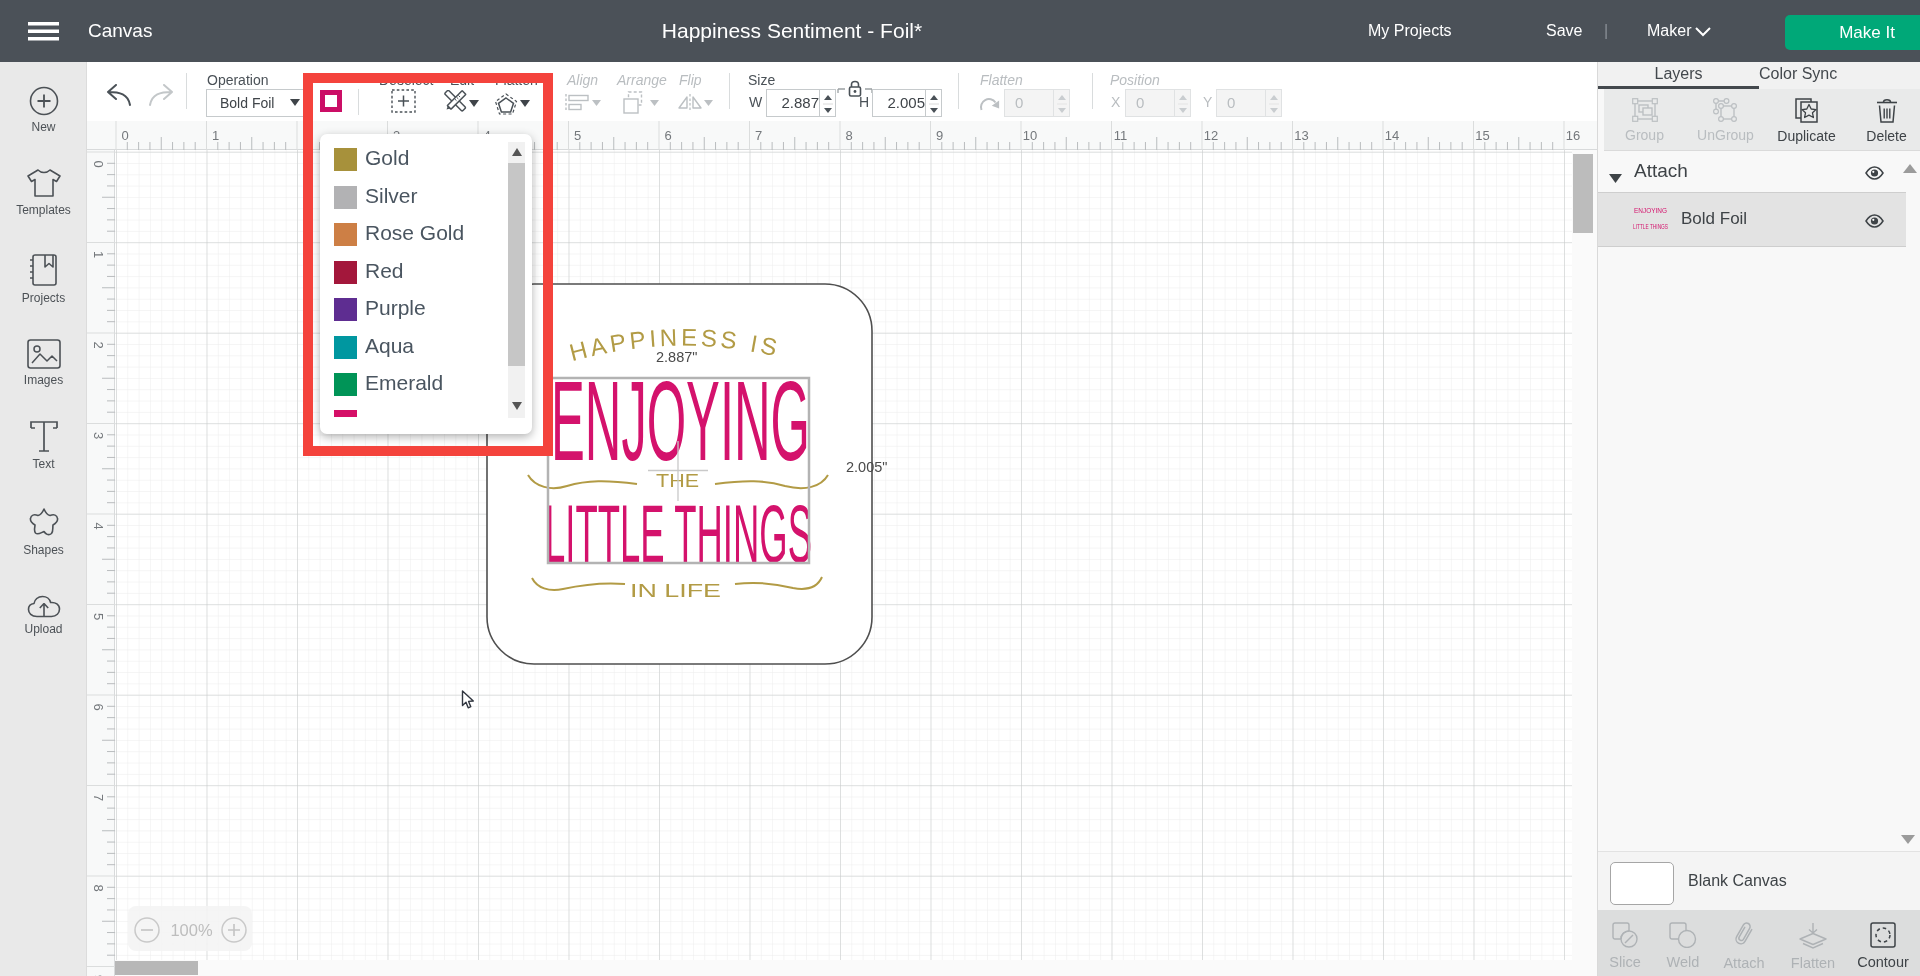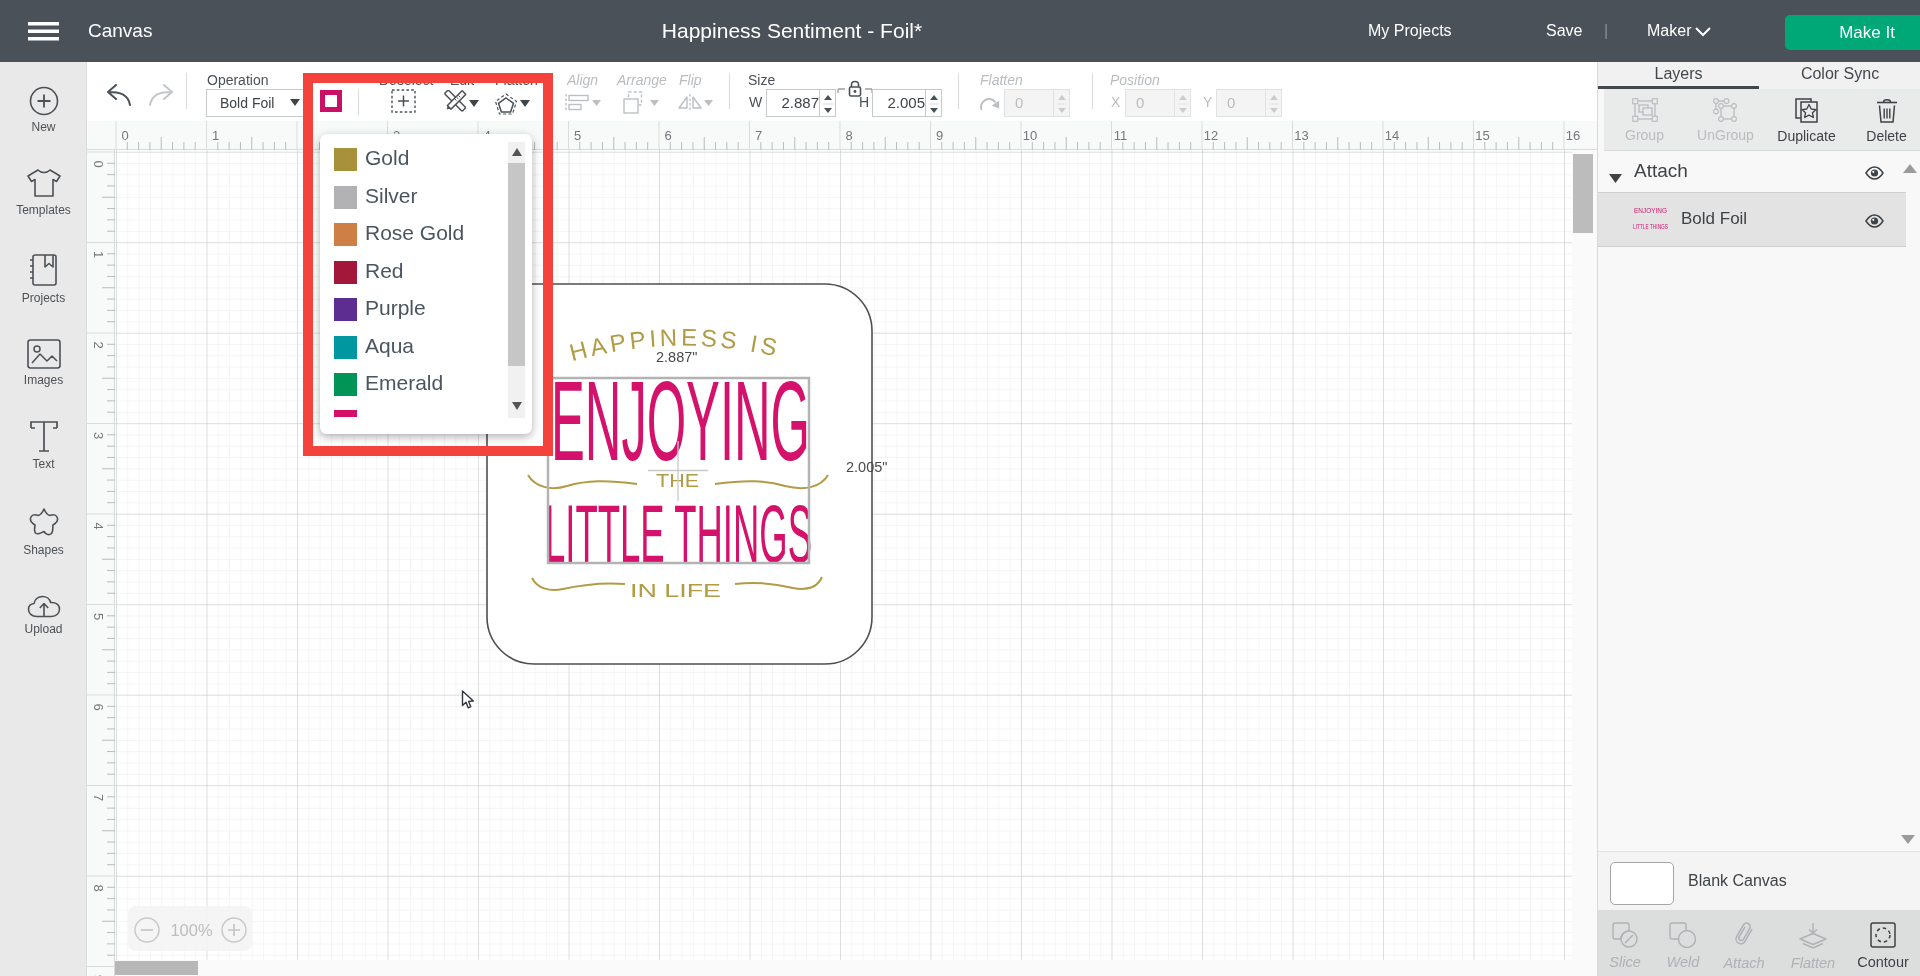--- a/index.html
+++ b/index.html
@@ -38,21 +38,21 @@
   .act.dis { color:#b9bdc0; }
   .act.en { color:#3e4347; }
   .lrow { position:absolute; left:0; width:308px; }
   .lthumb { position:absolute; left:33px; background:#fff; border:1px solid #d2d2d2; }
   .lname { position:absolute; left:83px; font-size:17px; color:#3e4347; }
   .eye { position:absolute; left:267px; }
   #blankstrip { position:absolute; left:0; top:789px; width:323px; height:59px; background:#f4f4f4; border-top:1px solid #e2e2e2; }
   #btoolbar { position:absolute; left:0; top:848px; width:323px; height:66px; background:#dcdddd; }
   .btool { position:absolute; top:8px; width:64px; text-align:center; font-size:14.5px; }
   .btool .lbl { margin-top:3px; }
-  .btool.dis { color:#aeb2b5;font-style:italic; }
+  .btool.dis { color:#aeb2b5; }
   .btool.en { color:#3e4347; }
   
   #vscroll { position:absolute; left:1572px; top:150px; width:25px; height:826px; background:#fafafa; }
   #vthumb { position:absolute; left:1px; top:4px; width:20px; height:79px; background:#bcbcbc; }
   #hscroll { position:absolute; left:115px; top:960px; width:1457px; height:16px; background:#fafafa; }
   #hthumb { position:absolute; left:0; top:1px; width:83px; height:14px; background:#b7b7b7; }
   
   #zoompill { position:absolute; left:128px; top:906px; width:124px; height:45px; background:rgba(243,243,243,.85); border-radius:8px; }
   
   #dropdown { position:absolute; left:320px; top:134px; width:212px; height:300px; background:#fff; border-radius:7px; box-shadow:0 3px 10px rgba(0,0,0,.3); overflow:hidden; }
@@ -561,21 +561,21 @@
   <div class="abs" style="left:36px;top:15px;width:55px;text-align:center;font-size:16.5px;color:#bdbdbd">100%</div>
   <svg class="abs" style="left:93px;top:11px" width="26" height="26" viewBox="0 0 26 26">
       <circle cx="13" cy="13" r="12" fill="none" stroke="#c9c9c9" stroke-width="1.5"></circle>
       <path d="M7 13 H19 M13 7 V19" stroke="#c4c4c4" stroke-width="1.6"></path>
     </svg>
 </div>
 
 <div id="rpanel">
   <div id="tabs">
     <div class="abs" style="left:0;width:161px;text-align:center;top:3px">Layers</div>
-    <div class="abs" style="left:161px;width:162px;text-align:center;top:3px">Color Sync</div>
+    <div class="abs" style="left:161px;width:162px;top:3px">Color Sync</div>
     <div class="abs" style="left:0;top:24px;width:161px;height:3px;background:#43484d"></div>
   </div>
   <div id="actrow">
     <div class="act dis" style="left:0">
       <svg width="26" height="24" viewBox="0 0 26 24" style="margin-top:9px">
           <rect x="3" y="3" width="20" height="18" fill="none" stroke="#bcc0c3" stroke-width="1.4"></rect>
           <rect x="7" y="7" width="9" height="7" fill="none" stroke="#bcc0c3" stroke-width="1.4"></rect>
           <rect x="11" y="10" width="9" height="7" fill="#e9eaea" stroke="#bcc0c3" stroke-width="1.4"></rect>
           <g fill="#e9eaea" stroke="#bcc0c3" stroke-width="1.2">
             <rect x="0.7" y="0.7" width="5" height="5"></rect>

